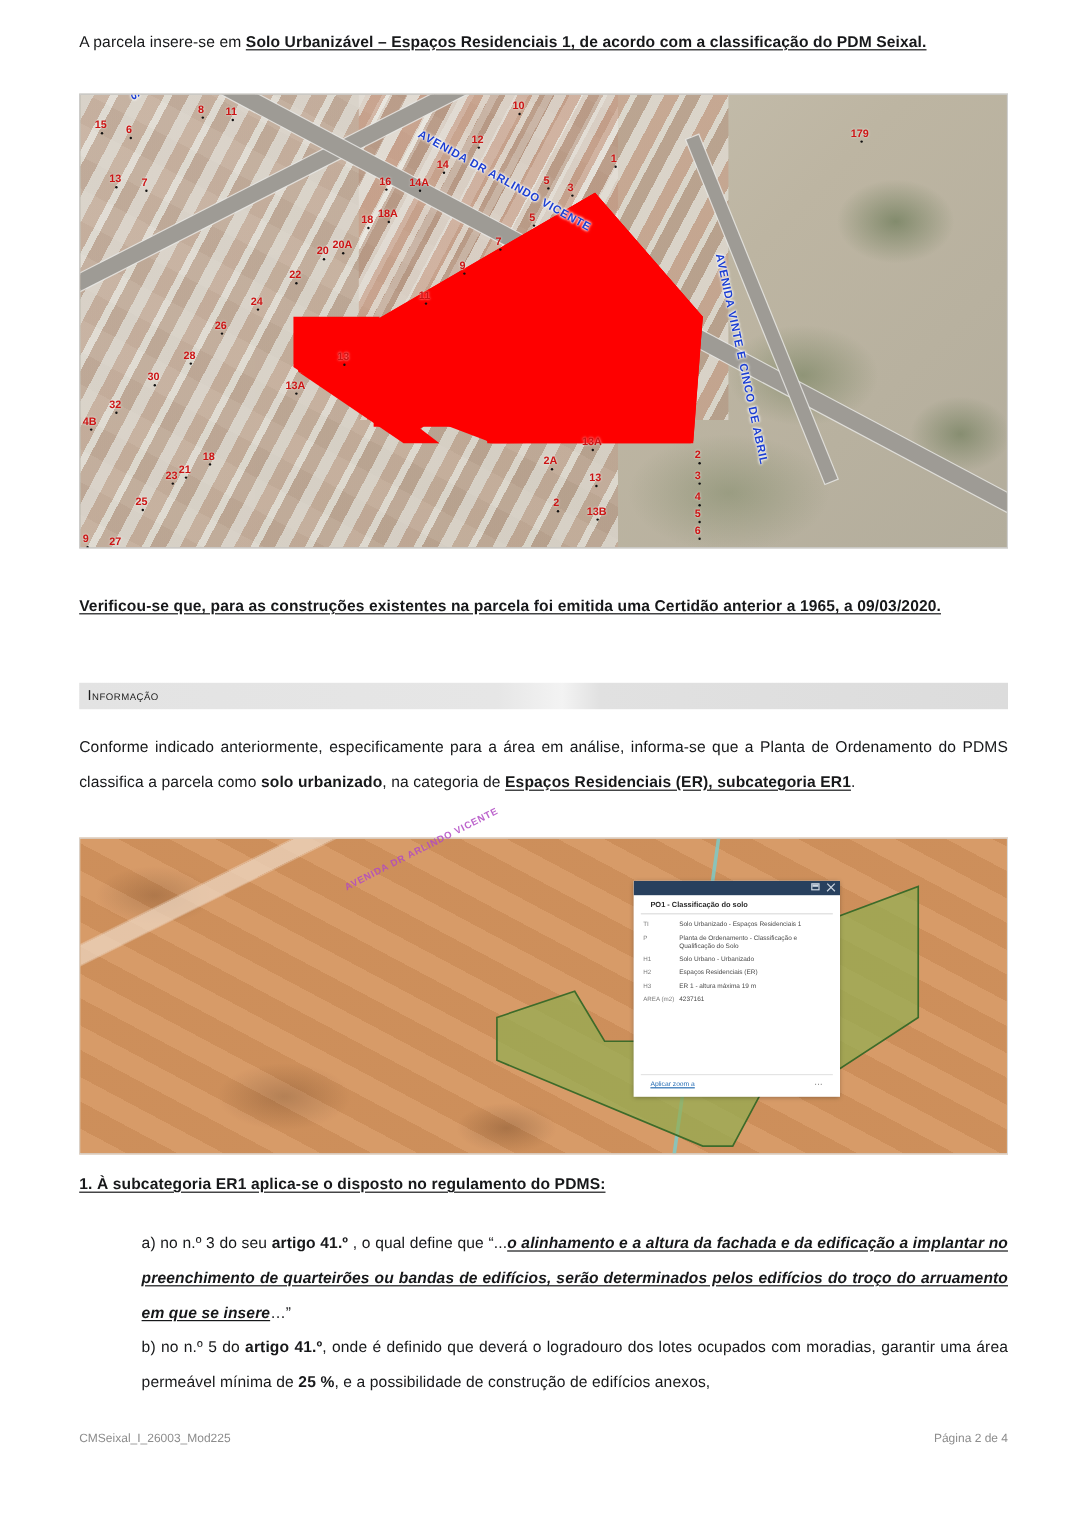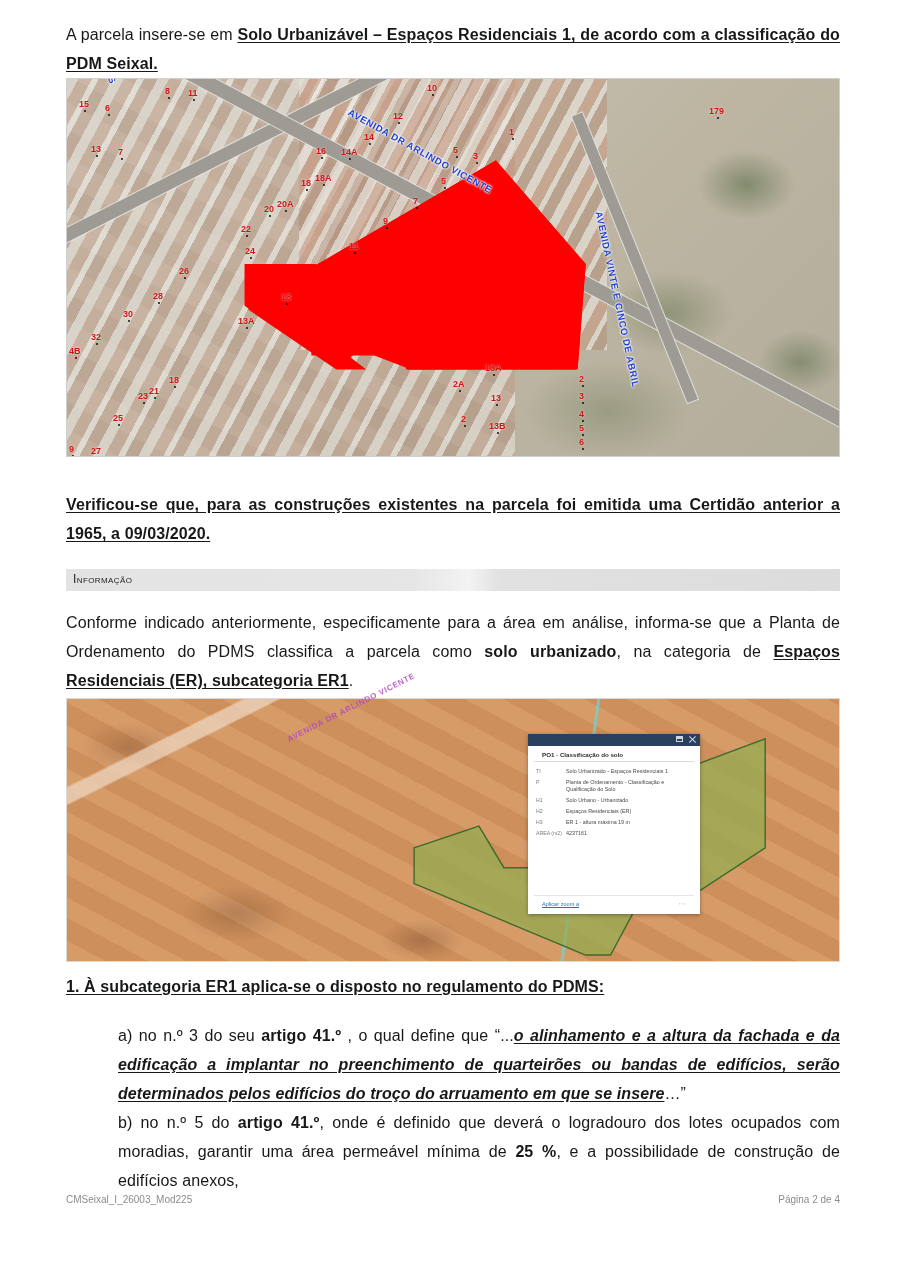--- a/index.html
+++ b/index.html
@@ -18,21 +18,21 @@
   }
   .page {
     position: absolute;
     inset: 0;
     padding: 0;
   }
 
   
   .para {
     position: absolute;
-    font-size: 16px;
+    font-size: 13px;
     line-height: 29px;
     text-align: justify;
     color: #17181a;
     letter-spacing: 0.1px;
   }
   .para.justify-all {
     text-align: justify;
     text-align-last: left;
   }
   b, strong { font-weight: bold; }
@@ -367,21 +367,21 @@
         <div class="m1-num" style="left: 360px; top: 4px;">10</div>
         <div class="m1-num" style="left: 326px; top: 32px;">12</div>
         <div class="m1-num" style="left: 297px; top: 53px;">14</div>
         <div class="m1-num" style="left: 249px; top: 67px;">16</div>
         <div class="m1-num" style="left: 274px; top: 68px;">14A</div>
         <div class="m1-num" style="left: 234px; top: 99px;">18</div>
         <div class="m1-num" style="left: 248px; top: 94px;">18A</div>
         <div class="m1-num" style="left: 197px; top: 125px;">20</div>
         <div class="m1-num" style="left: 210px; top: 120px;">20A</div>
         <div class="m1-num" style="left: 174px; top: 145px;">22</div>
-        <div class="m1-num" style="left: 142px; top: 167px; margin-left: 36px;">24</div>
+        <div class="m1-num" style="left: 142px; top: 167px;">24</div>
         <div class="m1-num" style="left: 112px; top: 187px;">26</div>
         <div class="m1-num" style="left: 86px; top: 212px;">28</div>
         <div class="m1-num" style="left: 56px; top: 230px;">30</div>
         <div class="m1-num" style="left: 24px; top: 253px;">32</div>
         <div class="m1-num" style="left: 2px; top: 267px;">4B</div>
         <div class="m1-num" style="left: 214px; top: 213px;">13</div>
         <div class="m1-num" style="left: 171px; top: 237px;">13A</div>
         <div class="m1-num" style="left: 102px; top: 296px;">18</div>
         <div class="m1-num" style="left: 82px; top: 307px;">21</div>
         <div class="m1-num" style="left: 71px; top: 312px;">23</div>

